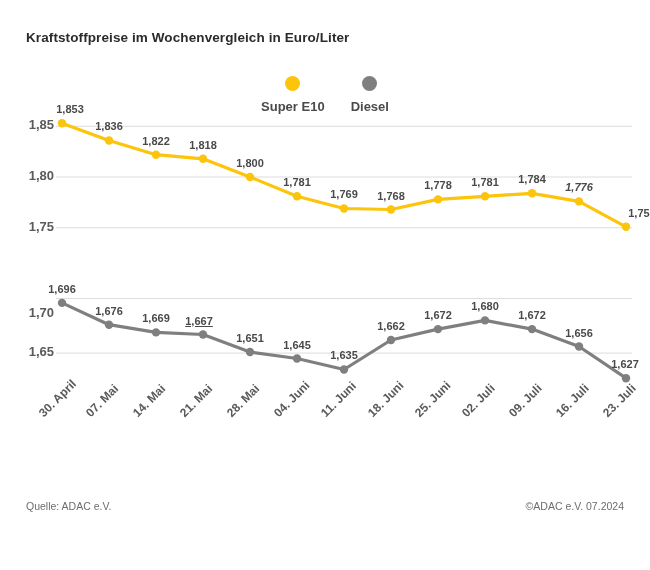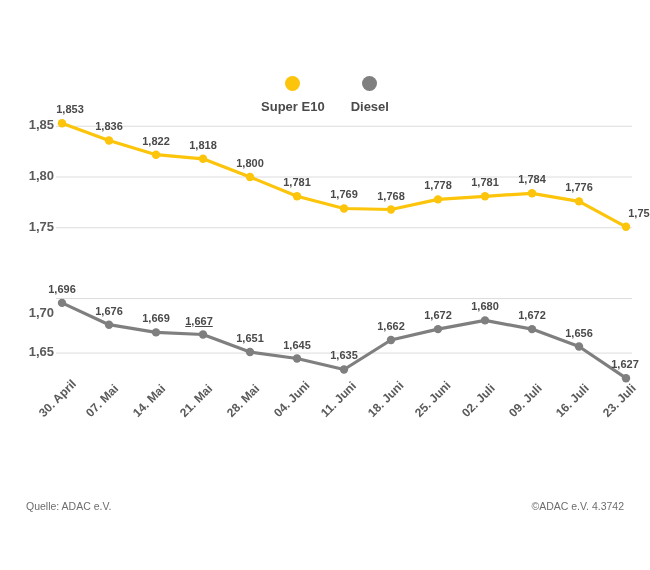--- a/index.html
+++ b/index.html
@@ -100,20 +100,21 @@
     top: 500px;
     font-size: 10.5px;
     color: #6d6d6d;
   }
 </style>
 </head>
 <body>
 
 <div id="root">
 
+  <div id="chart-title">Kraftstoffpreise im Wochenvergleich in Euro/Liter</div>
 
   <div id="legend">
     <div class="legend-item">
       <span class="legend-dot" style="background:#FCC40A;"></span>
       <span class="legend-label">Super E10</span>
     </div>
     <div class="legend-item">
       <span class="legend-dot" style="background:#7F7F7F;"></span>
       <span class="legend-label">Diesel</span>
     </div>
@@ -165,21 +166,21 @@
       <div class="pt-label" style="left: 109px; top: 120.481px;">1,836</div>
       <div class="pt-label" style="left: 156px; top: 134.692px;">1,822</div>
       <div class="pt-label" style="left: 203px; top: 138.752px;">1,818</div>
       <div class="pt-label" style="left: 250px; top: 157.023px;">1,800</div>
       <div class="pt-label" style="left: 297px; top: 176.308px;">1,781</div>
       <div class="pt-label" style="left: 344px; top: 188.489px;">1,769</div>
       <div class="pt-label" style="left: 391px; top: 189.504px;">1,768</div>
       <div class="pt-label" style="left: 438px; top: 179.353px;">1,778</div>
       <div class="pt-label" style="left: 485px; top: 176.308px;">1,781</div>
       <div class="pt-label" style="left: 532px; top: 173.263px;">1,784</div>
-      <div class="pt-label" style="left: 579px; top: 181.383px;">1,776</div>
+      <div class="pt-label" style="left: 579px; top: 181.383px; font-style: italic;">1,776</div>
       <div class="pt-label" style="left: 642px; top: 206.759px;">1,751</div>
       <div class="pt-label" style="left: 62px; top: 282.909px;">1,696</div>
       <div class="pt-label" style="left: 109px; top: 304.727px;">1,676</div>
       <div class="pt-label" style="left: 156px; top: 312.364px;">1,669</div>
       <div class="pt-label" style="left: 199px; top: 314.545px; text-decoration: underline;">1,667</div>
       <div class="pt-label" style="left: 250px; top: 332px;">1,651</div>
       <div class="pt-label" style="left: 297px; top: 338.545px;">1,645</div>
       <div class="pt-label" style="left: 344px; top: 349.455px;">1,635</div>
       <div class="pt-label" style="left: 391px; top: 320px;">1,662</div>
       <div class="pt-label" style="left: 438px; top: 309.091px;">1,672</div>
@@ -196,15 +197,15 @@
       <div class="xlabel" style="left: 318px; top: 410px;">11. Juni</div>
       <div class="xlabel" style="left: 365px; top: 410px;">18. Juni</div>
       <div class="xlabel" style="left: 412px; top: 410px;">25. Juni</div>
       <div class="xlabel" style="left: 459px; top: 410px;">02. Juli</div>
       <div class="xlabel" style="left: 506px; top: 410px;">09. Juli</div>
       <div class="xlabel" style="left: 553px; top: 410px;">16. Juli</div>
       <div class="xlabel" style="left: 600px; top: 410px;">23. Juli</div>
     </div>
 
   <div id="footer-left">Quelle: ADAC e.V.</div>
-  <div id="footer-right">©ADAC e.V. 4.3742</div>
+  <div id="footer-right">©ADAC e.V. 07.2024</div>
 
 </div>
 
 </body></html>

